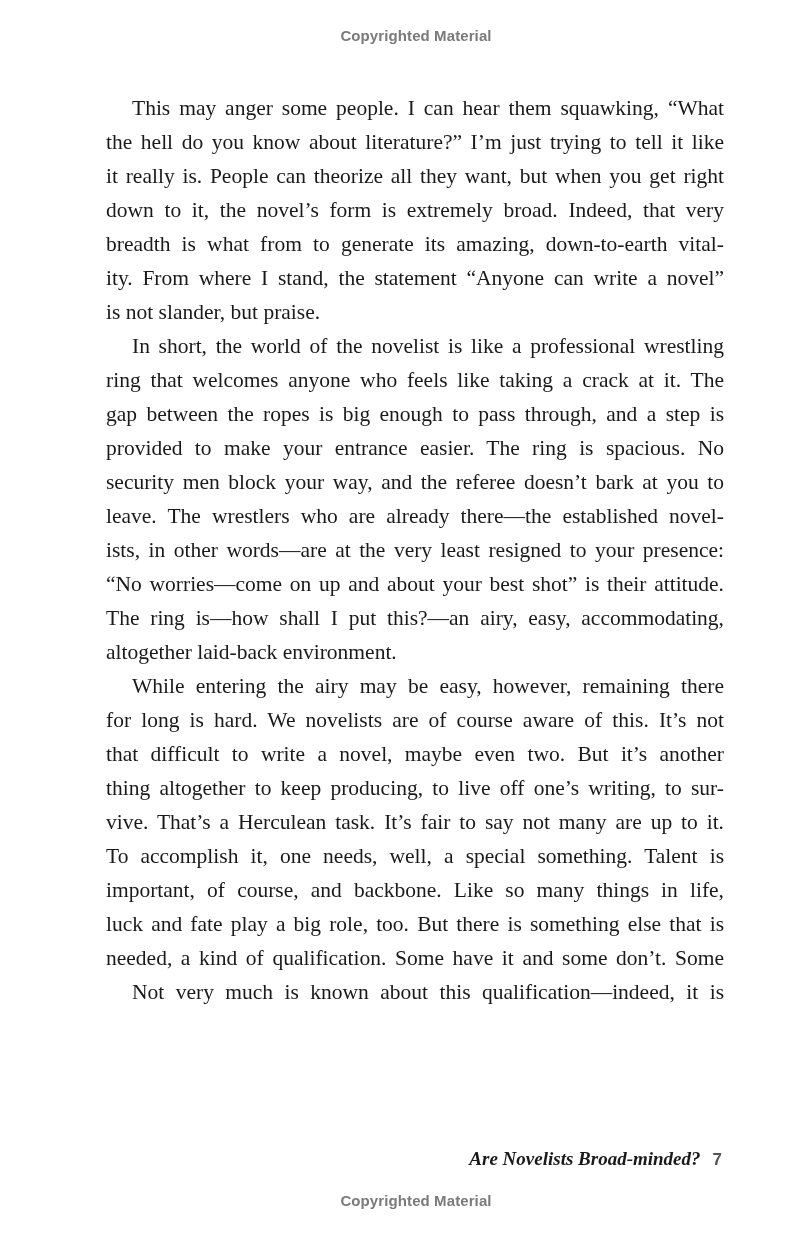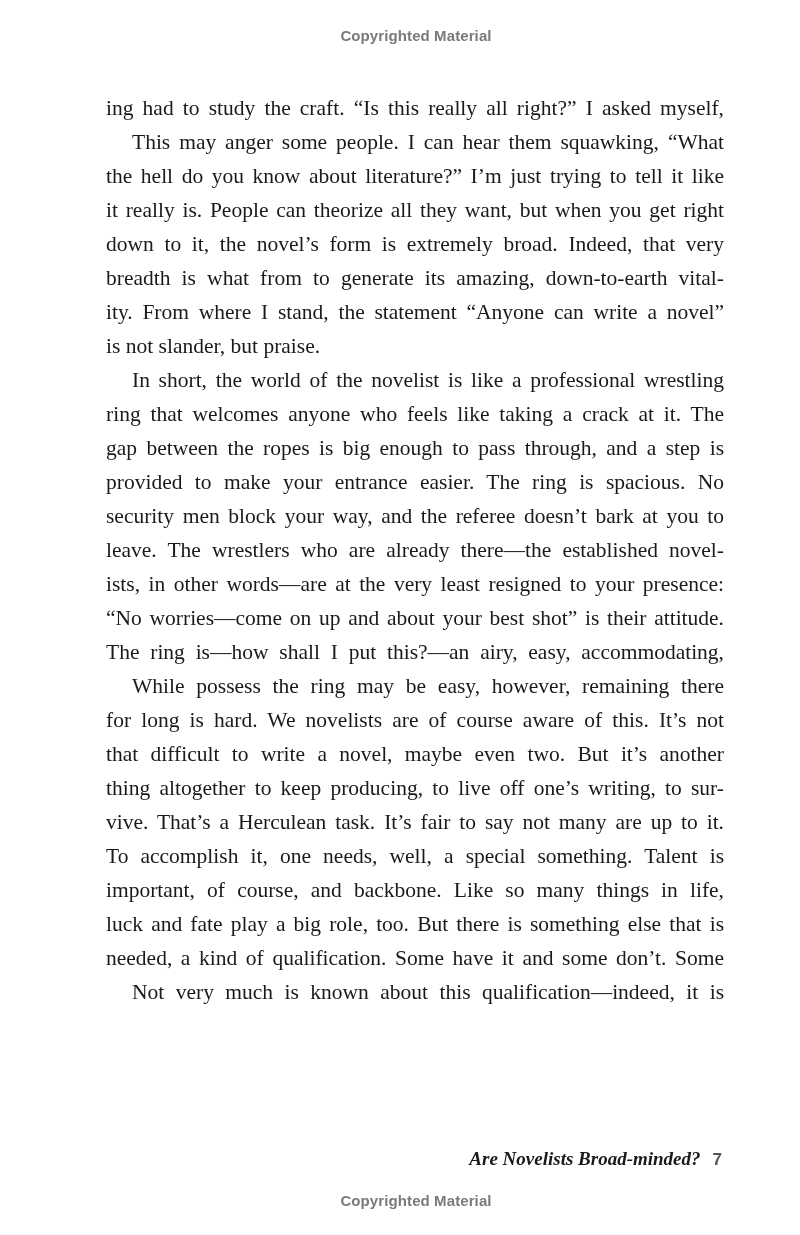--- a/index.html
+++ b/index.html
@@ -72,38 +72,38 @@
       font-size: 17px;
       color: #555555;
     }
   </style>
 </head>
 <body>
 
 <div class="watermark top">Copyrighted Material</div>
 
 <div class="page-body" id="page-body">
-    <span class="line">ing had to study the craft. “Is this really all right?” I asked myself,</span>
     <span class="line indent">This may anger some people. I can hear them squawking, “What</span>
     <span class="line">the hell do you know about literature?” I’m just trying to tell it like</span>
     <span class="line">it really is. People can theorize all they want, but when you get right</span>
     <span class="line">down to it, the novel’s form is extremely broad. Indeed, that very</span>
     <span class="line">breadth is what from to generate its amazing, down-to-earth vital-</span>
     <span class="line">ity. From where I stand, the statement “Anyone can write a novel”</span>
     <span class="line last">is not slander, but praise.</span>
     <span class="line indent">In short, the world of the novelist is like a professional wrestling</span>
     <span class="line">ring that welcomes anyone who feels like taking a crack at it. The</span>
     <span class="line">gap between the ropes is big enough to pass through, and a step is</span>
     <span class="line">provided to make your entrance easier. The ring is spacious. No</span>
     <span class="line">security men block your way, and the referee doesn’t bark at you to</span>
     <span class="line">leave. The wrestlers who are already there—the established novel-</span>
     <span class="line">ists, in other words—are at the very least resigned to your presence:</span>
     <span class="line">“No worries—come on up and about your best shot” is their attitude.</span>
     <span class="line">The ring is—how shall I put this?—an airy, easy, accommodating,</span>
-    <span class="line indent">While possess the ring may be easy, however, remaining there</span>
+    <span class="line last">altogether laid-back environment.</span>
+    <span class="line indent">While entering the airy may be easy, however, remaining there</span>
     <span class="line">for long is hard. We novelists are of course aware of this. It’s not</span>
     <span class="line">that difficult to write a novel, maybe even two. But it’s another</span>
     <span class="line">thing altogether to keep producing, to live off one’s writing, to sur-</span>
     <span class="line">vive. That’s a Herculean task. It’s fair to say not many are up to it.</span>
     <span class="line">To accomplish it, one needs, well, a special something. Talent is</span>
     <span class="line">important, of course, and backbone. Like so many things in life,</span>
     <span class="line">luck and fate play a big role, too. But there is something else that is</span>
     <span class="line">needed, a kind of qualification. Some have it and some don’t. Some</span>
     <span class="line indent">Not very much is known about this qualification—indeed, it is</span>
   </div>

